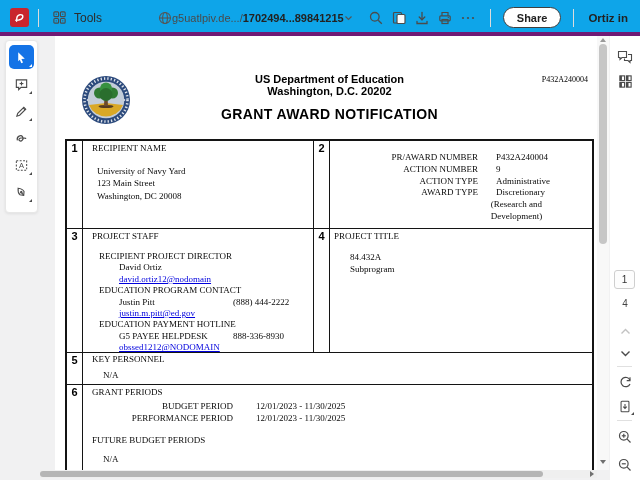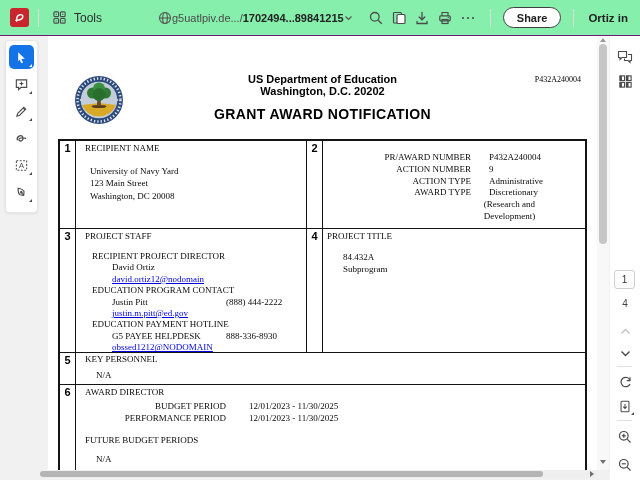--- a/index.html
+++ b/index.html
@@ -1,21 +1,21 @@
 <!DOCTYPE html>
 <html><head>
 <meta charset="utf-8">
 <style>
   * { margin:0; padding:0; box-sizing:border-box; }
   html,body { width:640px; height:480px; overflow:hidden; }
   body { background:#f1f1f2; font-family:"Liberation Sans", sans-serif; position:relative; }
 
   
-  .topbar { position:absolute; left:0; top:0; width:640px; height:36px; background:#86efac;
-            border-bottom:1px solid #701a75; z-index:30; }
+  .topbar { position:absolute; left:0; top:0; width:640px; height:36px; background:#0ea5e9;
+            border-bottom:4px solid #701a75; z-index:30; }
   .tb-left { position:absolute; left:10px; top:0; height:35px; display:flex; align-items:center; }
   .acro-logo { width:19px; height:19px; background:#c9252d; border-radius:3px; display:grid; place-items:center; cursor:pointer; }
   .vdiv { width:1px; height:18px; background:#dcdcdc; margin:0 9px; }
   .tools-btn { display:flex; align-items:center; gap:7px; font-size:12px; color:#2c2c2c; cursor:pointer; padding:4px 4px; }
   .tb-center { position:absolute; left:158px; top:0; height:35px; display:flex; align-items:center; gap:0; font-size:11px; color:#4a4a4a; }
   .doc-title-txt { font-weight:700; color:#222; }
   .tb-right { position:absolute; right:6px; top:0; height:35px; display:flex; align-items:center; gap:3px; }
   .icon-btn { width:20px; height:20px; display:grid; place-items:center; cursor:pointer; }
   .share-btn { display:flex; align-items:center; padding:3px 13px; height:21px; border:1.5px solid #3f3f3f;
                border-radius:11px; font-size:11px; font-weight:700; color:#222; cursor:pointer; background:#fff; }
@@ -45,21 +45,21 @@
   .varr-up { position:absolute; left:3px; top:2px; width:0; height:0; border-left:3px solid transparent;
              border-right:3px solid transparent; border-bottom:4px solid #9a9a9a; }
   .varr-dn { position:absolute; left:3px; top:424px; width:0; height:0; border-left:3px solid transparent;
              border-right:3px solid transparent; border-top:4px solid #707070; }
   .hscroll { position:absolute; left:40px; top:470px; width:557px; height:8px; background:#efefef; z-index:15; }
   .hthumb { position:absolute; left:0; top:1px; width:503px; height:6px; background:#b5b5b5; border-radius:3px; }
   .harr { position:absolute; right:3px; top:1px; width:0; height:0; border-top:3px solid transparent;
           border-bottom:3px solid transparent; border-left:4px solid #707070; }
 
   
-  .page { position:absolute; left:48px; top:36px; width:549px; height:434px; background:#fff; z-index:5; }
+  .page { position:absolute; left:55px; top:36px; width:549px; height:434px; background:#fff; z-index:5; }
   .serif { font-family:"Liberation Serif", serif; }
   .seal { position:absolute; left:26px; top:39px; width:50px; height:50px; }
   .doc-head { position:absolute; left:10px; top:37px; width:529px; text-align:center; color:#000; }
   .doc-head .l1 { font-size:11px; font-weight:700; }
   .doc-head .l2 { font-size:11px; font-weight:700; }
   .doc-head .ttl { margin-top:9px; font-size:14px; font-weight:700; letter-spacing:.4px; }
   .head-code { position:absolute; right:16px; top:39px; font-size:8px; color:#000; }
 
   .gan-table { position:absolute; left:10px; top:103px; width:529px; height:331px; border:2px solid #141414;
                border-bottom:none; background:#fff; display:flex; flex-direction:column; overflow:hidden; }
@@ -337,21 +337,21 @@
           <div class="sec-hd" style="padding-top:1px">KEY PERSONNEL</div>
           <div class="na5">N/A</div>
         </div>
       </div>
     </div>
 
     <div class="trow r4">
       <div class="cell-full">
         <div class="numcol">6</div>
         <div class="scontent">
-          <div class="sec-hd">AWARD DIRECTOR</div>
+          <div class="sec-hd">GRANT PERIODS</div>
           <div class="periods">
             <div class="kv">
               <span class="k">BUDGET PERIOD</span>
               <span class="v">12/01/2023 - 11/30/2025</span>
             </div>
             <div class="kv">
               <span class="k">PERFORMANCE PERIOD</span>
               <span class="v">12/01/2023 - 11/30/2025</span>
             </div>
           </div>

